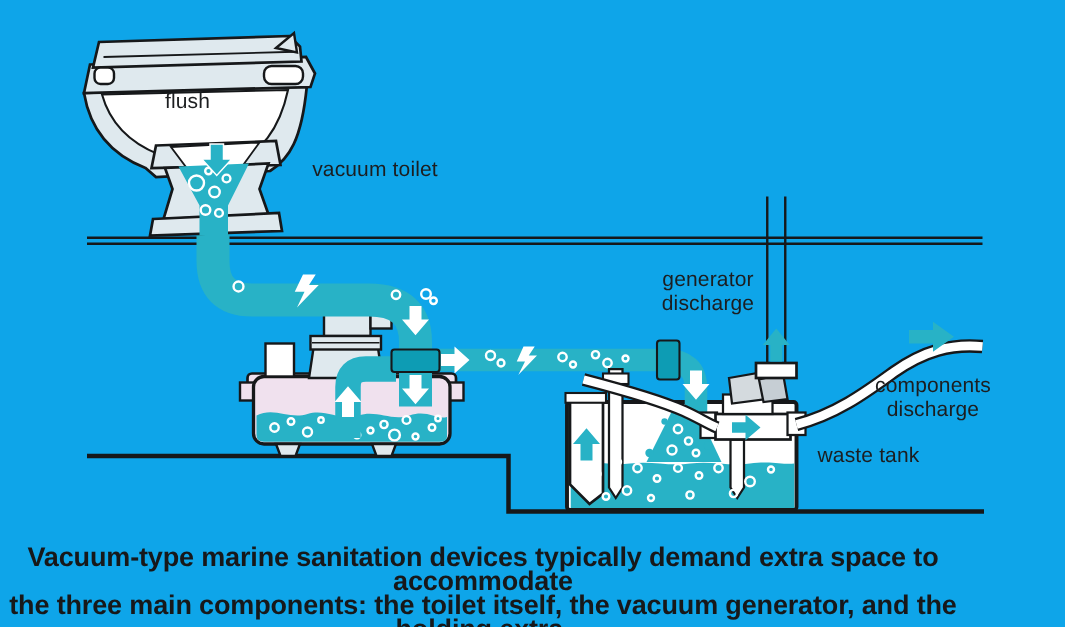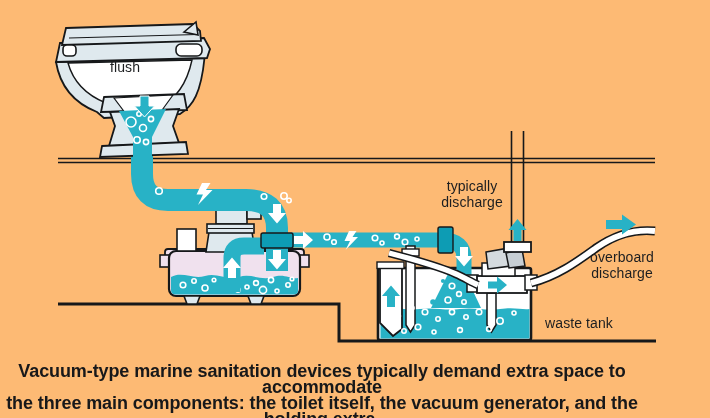--- a/index.html
+++ b/index.html
@@ -5,21 +5,21 @@
   :root{
     --pipe-teal:#28b2c6;
     --flange-teal:#0d9cb4;
     --fixture-body:#dfe9ee;
     --generator-bowl:#f0e1ee;
     --valve-gray:#d4dade;
     --outline:#16181a;
   }
   html,body{margin:0;padding:0;background:#fff;}
   .stage{
-    position:relative;width:710px;height:418px;background:#fdba74;overflow:hidden;
+    position:relative;width:710px;height:418px;background:#0ea5e9;overflow:hidden;
     font-family:"Liberation Sans",sans-serif;
   }
   .stage svg{position:absolute;left:0;top:0;}
   .lbl{
     position:absolute;transform:translate(-50%,-50%);
     font-size:14px;line-height:15.5px;color:#1c1e20;
     white-space:nowrap;text-align:center;letter-spacing:.1px;
   }
   .lbl span{display:block;}
   .caption{
@@ -199,28 +199,29 @@
   <g>
     <path d="M531,283 C558,276 578,261 596,248 C616,234 634,229 655,231" class="olL" stroke-width="9"></path>
     <path d="M531,283 C558,276 578,261 596,248 C616,234 634,229 655,231" stroke="#fff" fill="none" stroke-width="5.8"></path>
   </g>
 
   <path d="M606,220 h16 v-5.5 l14,10 -14,10 v-5.5 h-16 z" class="teal"></path>
   <path d="M513.5,241 v-11 h-5 l9,-11 9,11 h-5 v11 z" class="teal"></path>
 </svg>
 
 <div class="lbl" style="left:125px;top:68px">flush</div>
+<div class="lbl" style="left:250px;top:113px">vacuum toilet</div>
 <div class="lbl" style="left:472px;top:194px">
-  <span>typically</span>
+  <span>generator</span>
   <span>discharge</span>
 </div>
 <div class="lbl" style="left:622px;top:265px">
-  <span>overboard</span>
+  <span>components</span>
   <span>discharge</span>
 </div>
-<div class="lbl" style="left:579px;top:324px">waste tank</div>
+<div class="lbl" style="left:579px;top:304px">waste tank</div>
 
 <div class="caption">
   <span>Vacuum-type marine sanitation devices typically demand extra space to accommodate</span>
   <span>the three main components: the toilet itself, the vacuum generator, and the holding extra.</span>
 </div>
 
 </div>
 
 </body></html>

